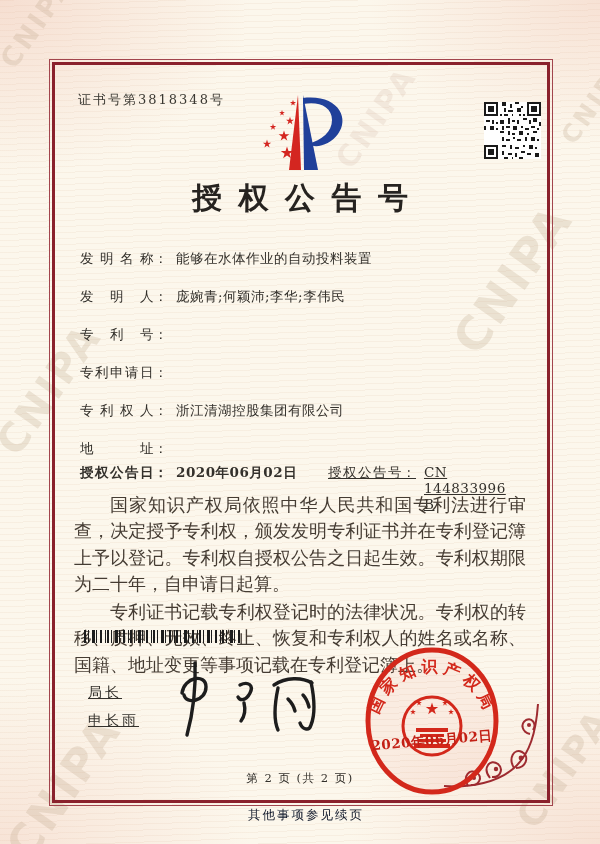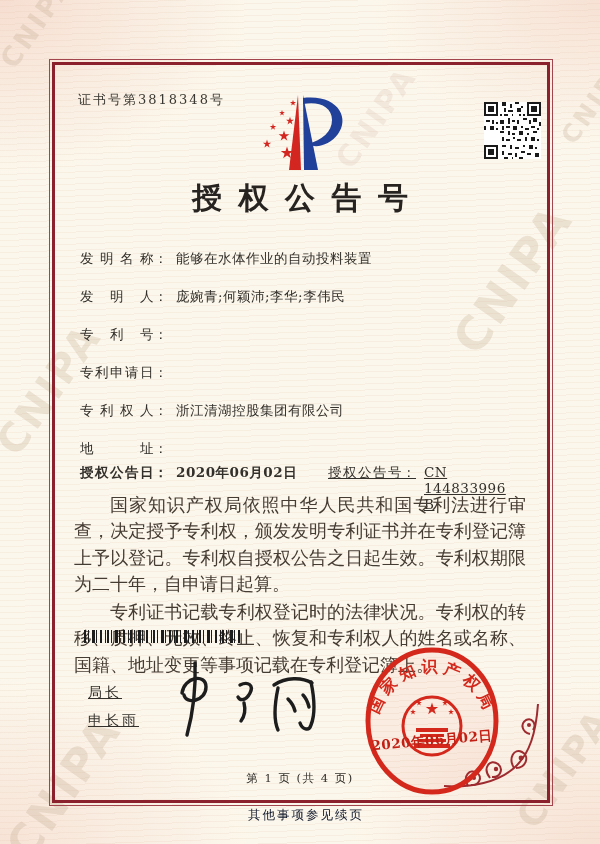--- a/index.html
+++ b/index.html
@@ -213,15 +213,15 @@
       <use href="#st" transform="translate(89,68) scale(3)"></use>
       <rect x="54" y="84" width="32" height="4"></rect>
       <rect x="58" y="90" width="24" height="3"></rect>
       <rect x="56" y="95" width="28" height="3"></rect>
       <rect x="52" y="100" width="36" height="4"></rect>
     </g>
   </g>
 </svg>
 <div class="seal-date">2020年06月02日</div>
 
-<div class="page-info">第 1 页 (共 4 页)</div>
+<div class="page-info">第 2 页 (共 2 页)</div>
 
 <div class="footer-note">其他事项参见续页</div>
 
 </body></html>

